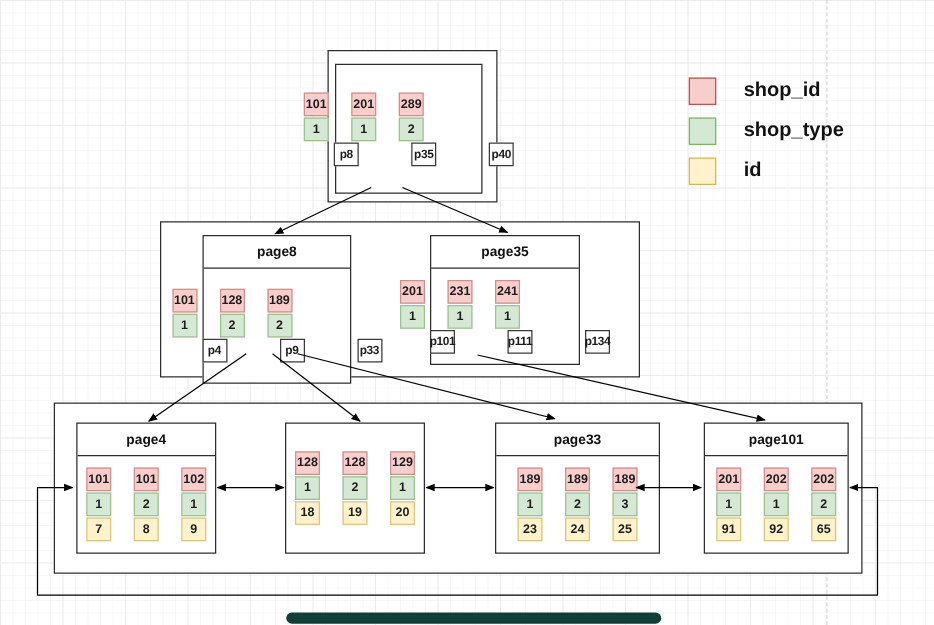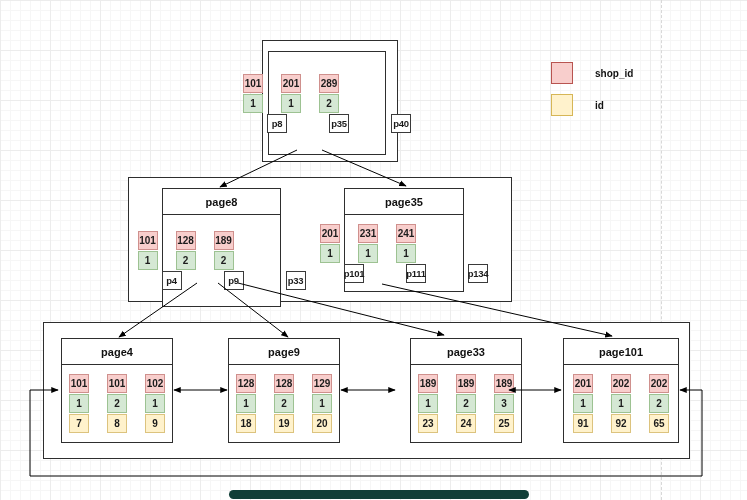--- a/index.html
+++ b/index.html
@@ -35,21 +35,21 @@
   .tcell.shop_id{background:#f8cecc;border:1px solid #cf908d;}
   .tcell.shop_type{background:#d5e8d4;border:1px solid #9dc292;}
   .tcell.id{background:#fff2cc;border:1px solid #dcc37e;}
   .tcell.pointer{background:#ffffff;border:1px solid #3a3a3a;font-size:9.5px;letter-spacing:-0.3px;margin-left:24px;}
   .legend{position:absolute;left:551px;top:62px;z-index:2;}
   .legend-row{display:flex;align-items:center;margin-bottom:10px;height:22px;}
   .legend-swatch{width:22px;height:22px;box-sizing:border-box;margin-right:22px;}
   .sw-shopid{background:#f8cecc;border:1px solid #b85450;}
   .sw-shoptype{background:#d5e8d4;border:1px solid #82b366;}
   .sw-id{background:#fff2cc;border:1px solid #d6b656;}
-  .legend-label{font-size:10px;font-weight:700;color:#111;}
+  .legend-label{font-size:16px;font-weight:700;color:#111;}
   svg.connectors{position:absolute;left:0;top:0;z-index:5;pointer-events:none;}
   .home-indicator{
     position:absolute;left:229px;top:490px;width:300px;height:9px;
     background:#113f38;border-radius:5px;z-index:6;
   }
 </style>
 </head>
 <body>
 
 <div class="guide-v"></div>
@@ -141,42 +141,41 @@
         </div>
         <div class="trow">
           <div class="tcell id">7</div>
           <div class="tcell id">8</div>
           <div class="tcell id">9</div>
         </div>
       </div>
   </div>
 </div>
 <div class="box pagebox" style="left:228px;top:338px;width:112px;height:105px;">
-  <div class="page-title">page9</div>
   <div class="page-body">
     <div class="page-table">
         <div class="trow">
           <div class="tcell shop_id">128</div>
           <div class="tcell shop_id">128</div>
           <div class="tcell shop_id">129</div>
         </div>
         <div class="trow">
           <div class="tcell shop_type">1</div>
           <div class="tcell shop_type">2</div>
           <div class="tcell shop_type">1</div>
         </div>
         <div class="trow">
           <div class="tcell id">18</div>
           <div class="tcell id">19</div>
           <div class="tcell id">20</div>
         </div>
       </div>
   </div>
 </div>
-<div class="box pagebox" style="left:396px;top:338px;width:112px;height:105px;margin-left:14px;">
+<div class="box pagebox" style="left:396px;top:338px;width:132px;height:105px;">
   <div class="page-title">page33</div>
   <div class="page-body">
     <div class="page-table">
         <div class="trow">
           <div class="tcell shop_id">189</div>
           <div class="tcell shop_id">189</div>
           <div class="tcell shop_id">189</div>
         </div>
         <div class="trow">
           <div class="tcell shop_type">1</div>
@@ -211,20 +210,24 @@
           <div class="tcell id">65</div>
         </div>
       </div>
   </div>
 </div>
 
 <div class="legend">
   <div class="legend-row">
     <div class="legend-swatch sw-shopid"></div>
     <div class="legend-label">shop_id</div>
+  </div>
+  <div class="legend-row">
+    <div class="legend-swatch sw-shoptype"></div>
+    <div class="legend-label">shop_type</div>
   </div>
   <div class="legend-row">
     <div class="legend-swatch sw-id"></div>
     <div class="legend-label">id</div>
   </div>
 </div>
 
 <svg class="connectors" width="747" height="500" viewBox="0 0 747 500">
   <defs>
     <marker id="arr" viewBox="0 0 10 10" refX="9" refY="5" markerWidth="7.5" markerHeight="7.5" orient="auto-start-reverse">

